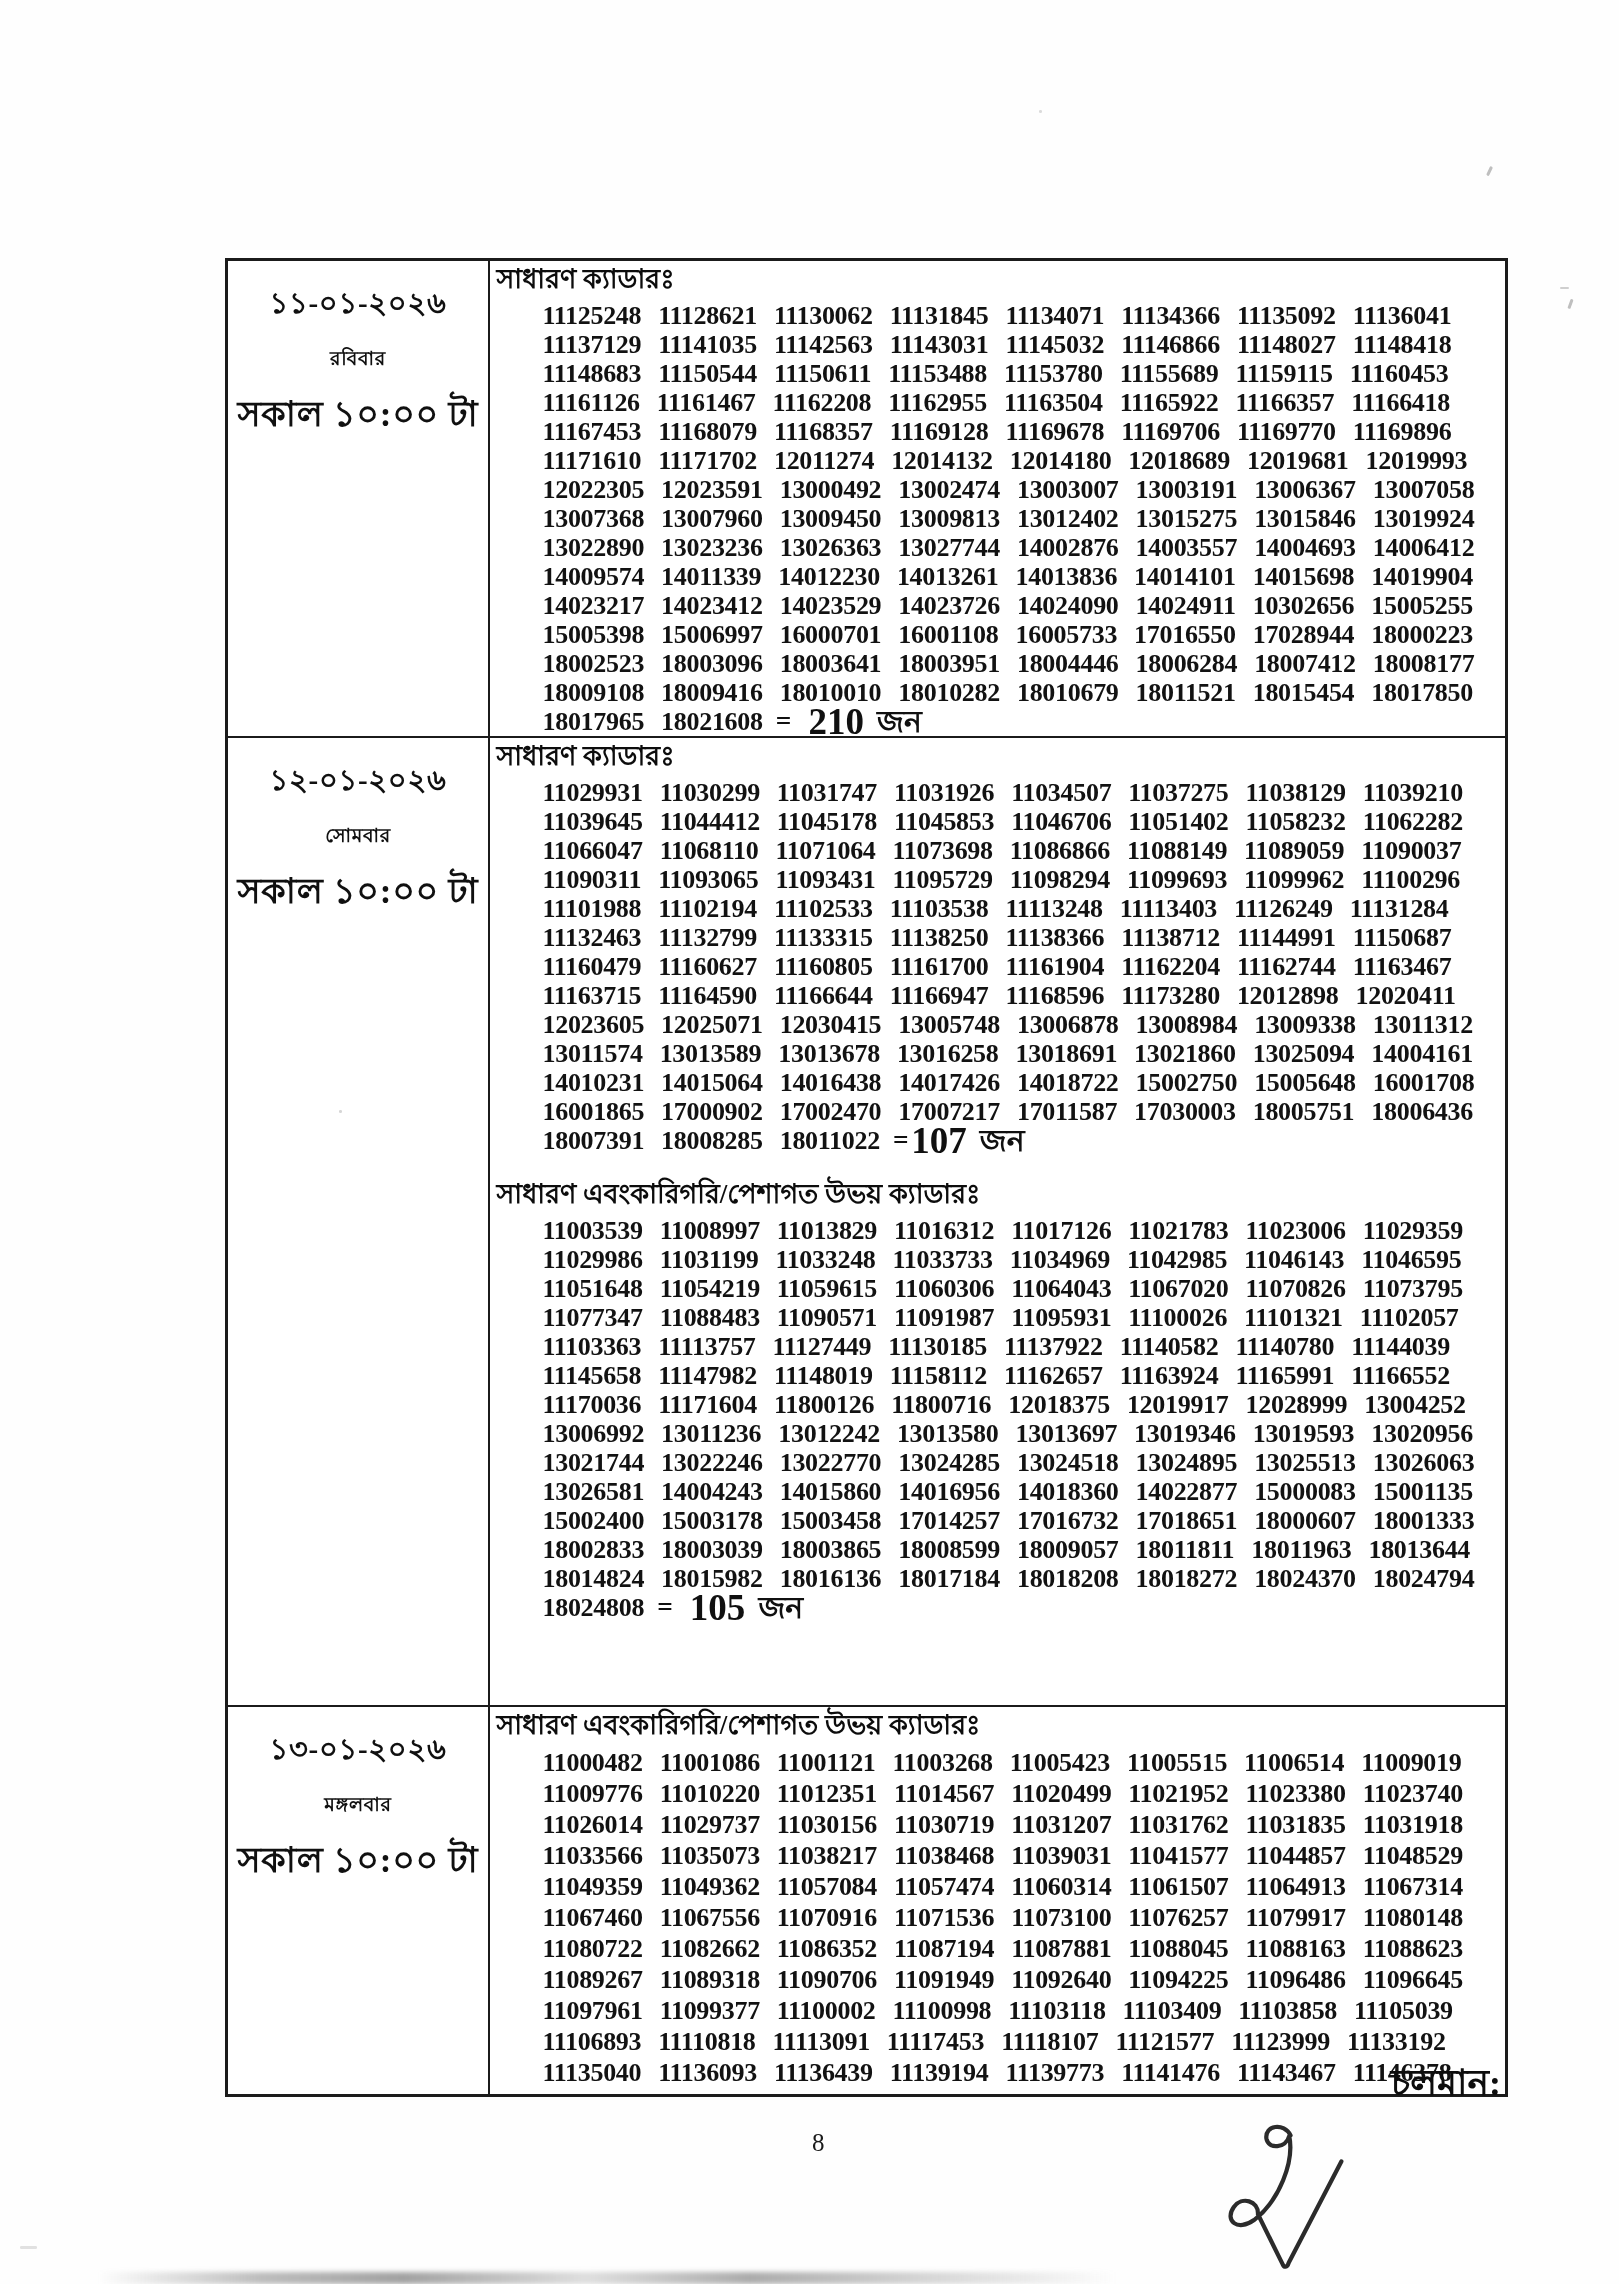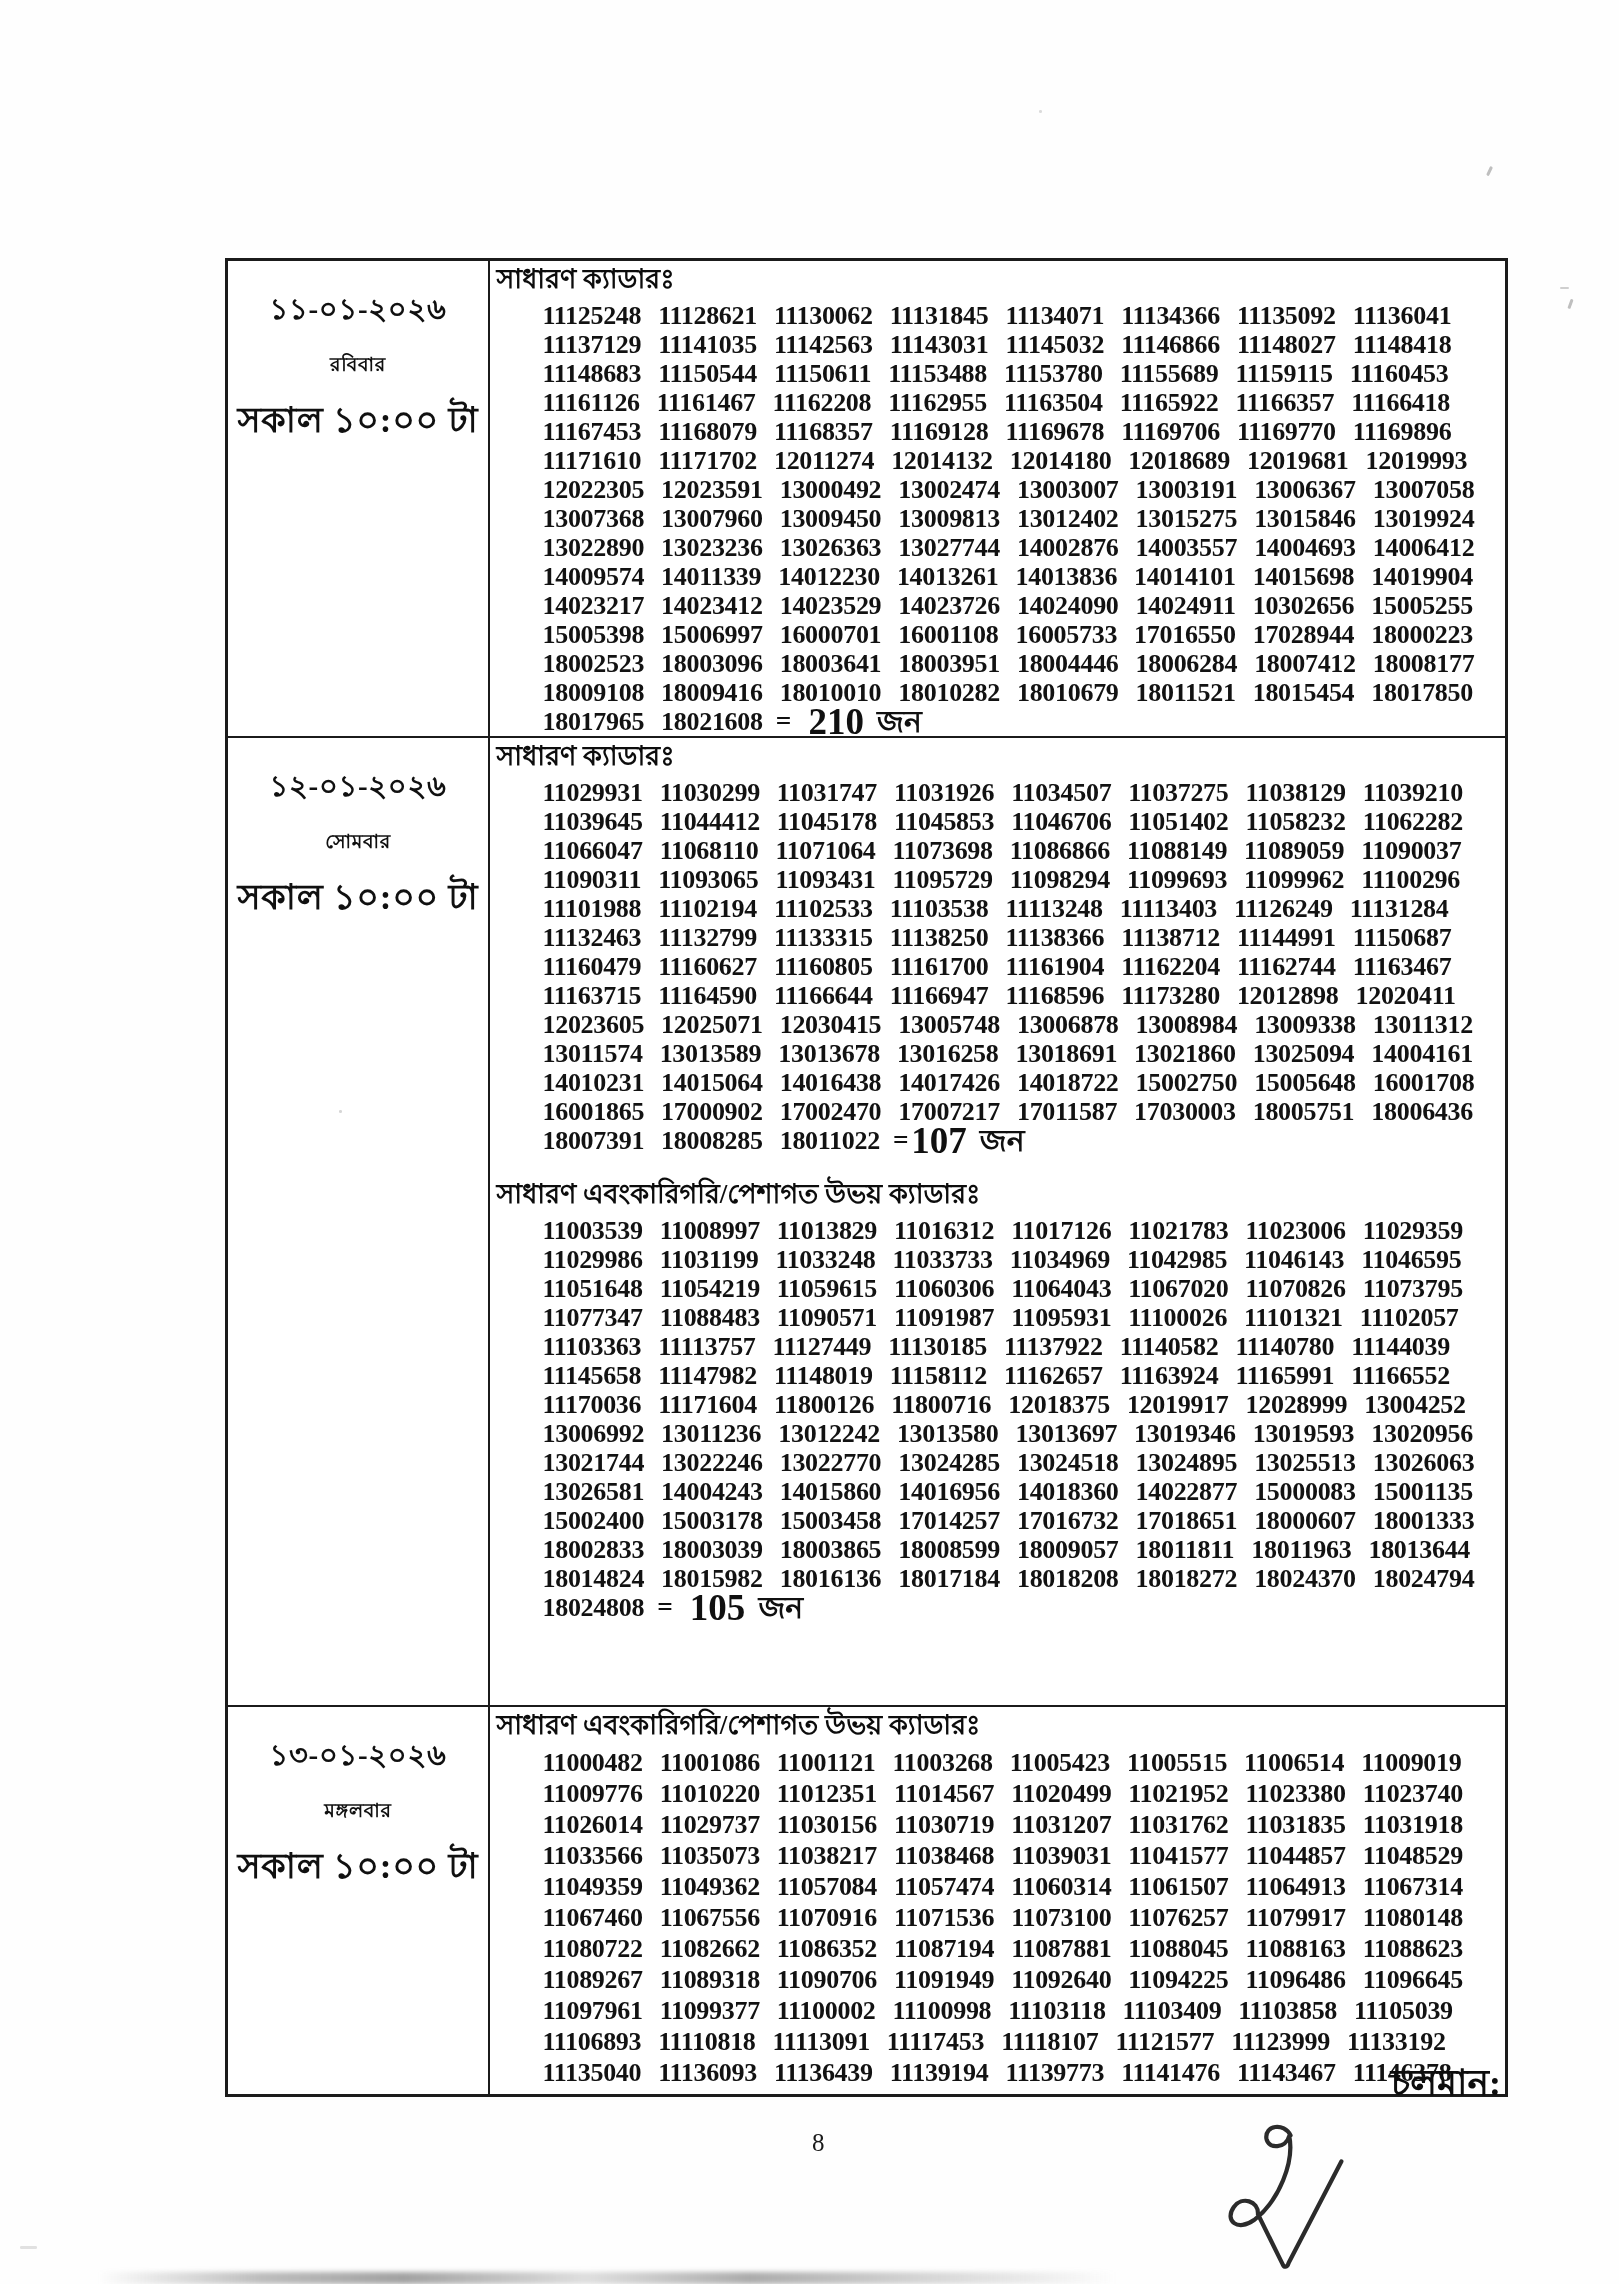--- a/index.html
+++ b/index.html
@@ -24,21 +24,21 @@
     background: #fff;
   }
   .cell { overflow: hidden; }
   .r1 { height: 475px; }
   .r2 { height: 969px; }
   .r3 { height: 389px; }
   .content-cell { border-left: 2.6px solid #1b1b1b; position: relative; padding: 1.3px 5.2px 0 6.5px; }
   .r2.cell, .r3.cell { border-top: 2.6px solid #1b1b1b; }
 
   
-  .date-cell { text-align: center; padding-top: 20px; }
+  .date-cell { text-align: center; padding-top: 14px; }
   .date-line {
     font-weight: 700;
     font-size: 29px;
     line-height: 56px;
     letter-spacing: 0.7px;
   }
   .date-line.day { font-size: 19px; }
   .date-line.time { font-size: 35px; }
 
   

